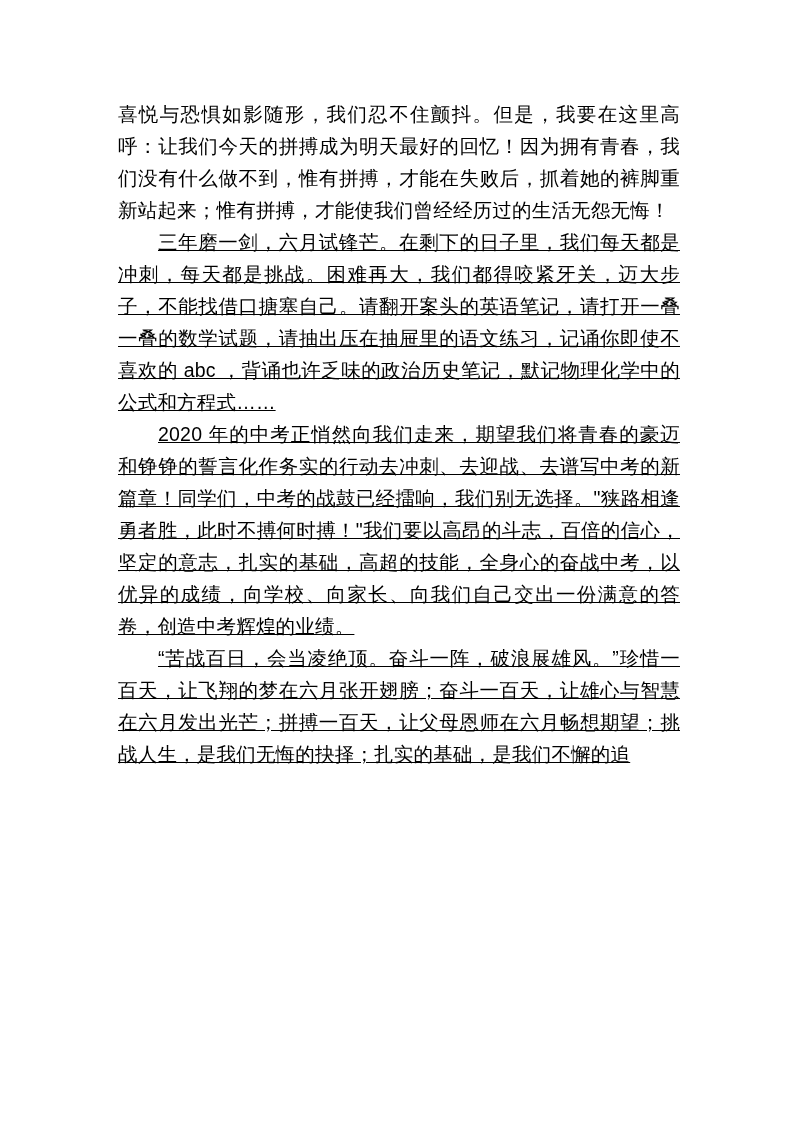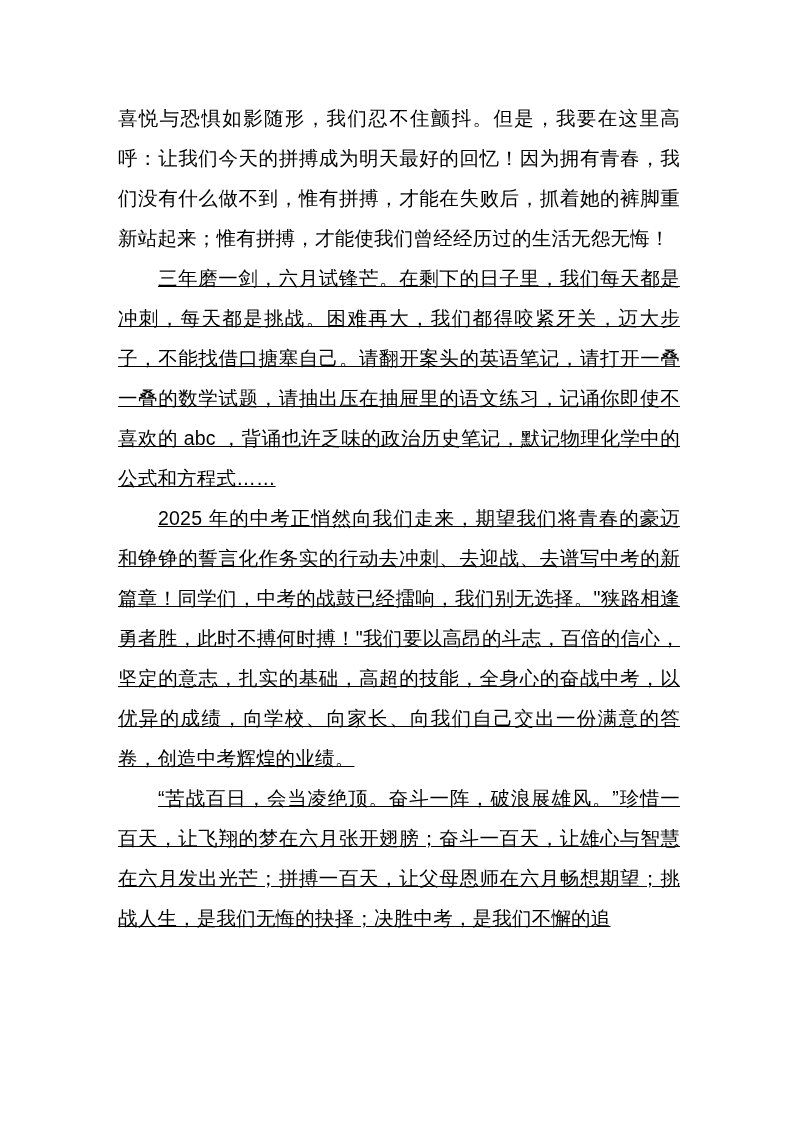--- a/index.html
+++ b/index.html
@@ -22,35 +22,35 @@
     box-sizing: border-box;
   }
   .page-body {
     position: absolute;
     left: 118px;
     top: 98px;
     width: 562px;
   }
   .para {
     font-size: 19.5px;
-    line-height: 40px;
+    line-height: 32px;
     text-align: justify;
     text-justify: inter-ideograph;
     margin: 0;
     letter-spacing: 0.2px;
     word-break: break-all;
   }
   .indent {
     text-indent: 40px;
     text-decoration: underline;
   }
 </style>
 </head>
 <body>
 
 <div class="page">
   <div class="page-body">
     <p class="para">喜悦与恐惧如影随形，我们忍不住颤抖。但是，我要在这里高呼：让我们今天的拼搏成为明天最好的回忆！因为拥有青春，我们没有什么做不到，惟有拼搏，才能在失败后，抓着她的裤脚重新站起来；惟有拼搏，才能使我们曾经经历过的生活无怨无悔！</p>
     <p class="para indent">三年磨一剑，六月试锋芒。在剩下的日子里，我们每天都是冲刺，每天都是挑战。困难再大，我们都得咬紧牙关，迈大步子，不能找借口搪塞自己。请翻开案头的英语笔记，请打开一叠一叠的数学试题，请抽出压在抽屉里的语文练习，记诵你即使不喜欢的 abc ，背诵也许乏味的政治历史笔记，默记物理化学中的公式和方程式……</p>
-    <p class="para indent">2025 年的中考正悄然向我们走来，期望我们将青春的豪迈和铮铮的誓言化作务实的行动去冲刺、去迎战、去谱写中考的新篇章！同学们，中考的战鼓已经擂响，我们别无选择。"狭路相逢勇者胜，此时不搏何时搏！"我们要以高昂的斗志，百倍的信心，坚定的意志，扎实的基础，高超的技能，全身心的奋战中考，以优异的成绩，向学校、向家长、向我们自己交出一份满意的答卷，创造中考辉煌的业绩。</p>
-    <p class="para indent">“苦战百日，会当凌绝顶。奋斗一阵，破浪展雄风。”珍惜一百天，让飞翔的梦在六月张开翅膀；奋斗一百天，让雄心与智慧在六月发出光芒；拼搏一百天，让父母恩师在六月畅想期望；挑战人生，是我们无悔的抉择；决胜中考，是我们不懈的追</p>
+    <p class="para indent">2020 年的中考正悄然向我们走来，期望我们将青春的豪迈和铮铮的誓言化作务实的行动去冲刺、去迎战、去谱写中考的新篇章！同学们，中考的战鼓已经擂响，我们别无选择。"狭路相逢勇者胜，此时不搏何时搏！"我们要以高昂的斗志，百倍的信心，坚定的意志，扎实的基础，高超的技能，全身心的奋战中考，以优异的成绩，向学校、向家长、向我们自己交出一份满意的答卷，创造中考辉煌的业绩。</p>
+    <p class="para indent">“苦战百日，会当凌绝顶。奋斗一阵，破浪展雄风。”珍惜一百天，让飞翔的梦在六月张开翅膀；奋斗一百天，让雄心与智慧在六月发出光芒；拼搏一百天，让父母恩师在六月畅想期望；挑战人生，是我们无悔的抉择；扎实的基础，是我们不懈的追</p>
   </div>
 </div>
 
 </body></html>

